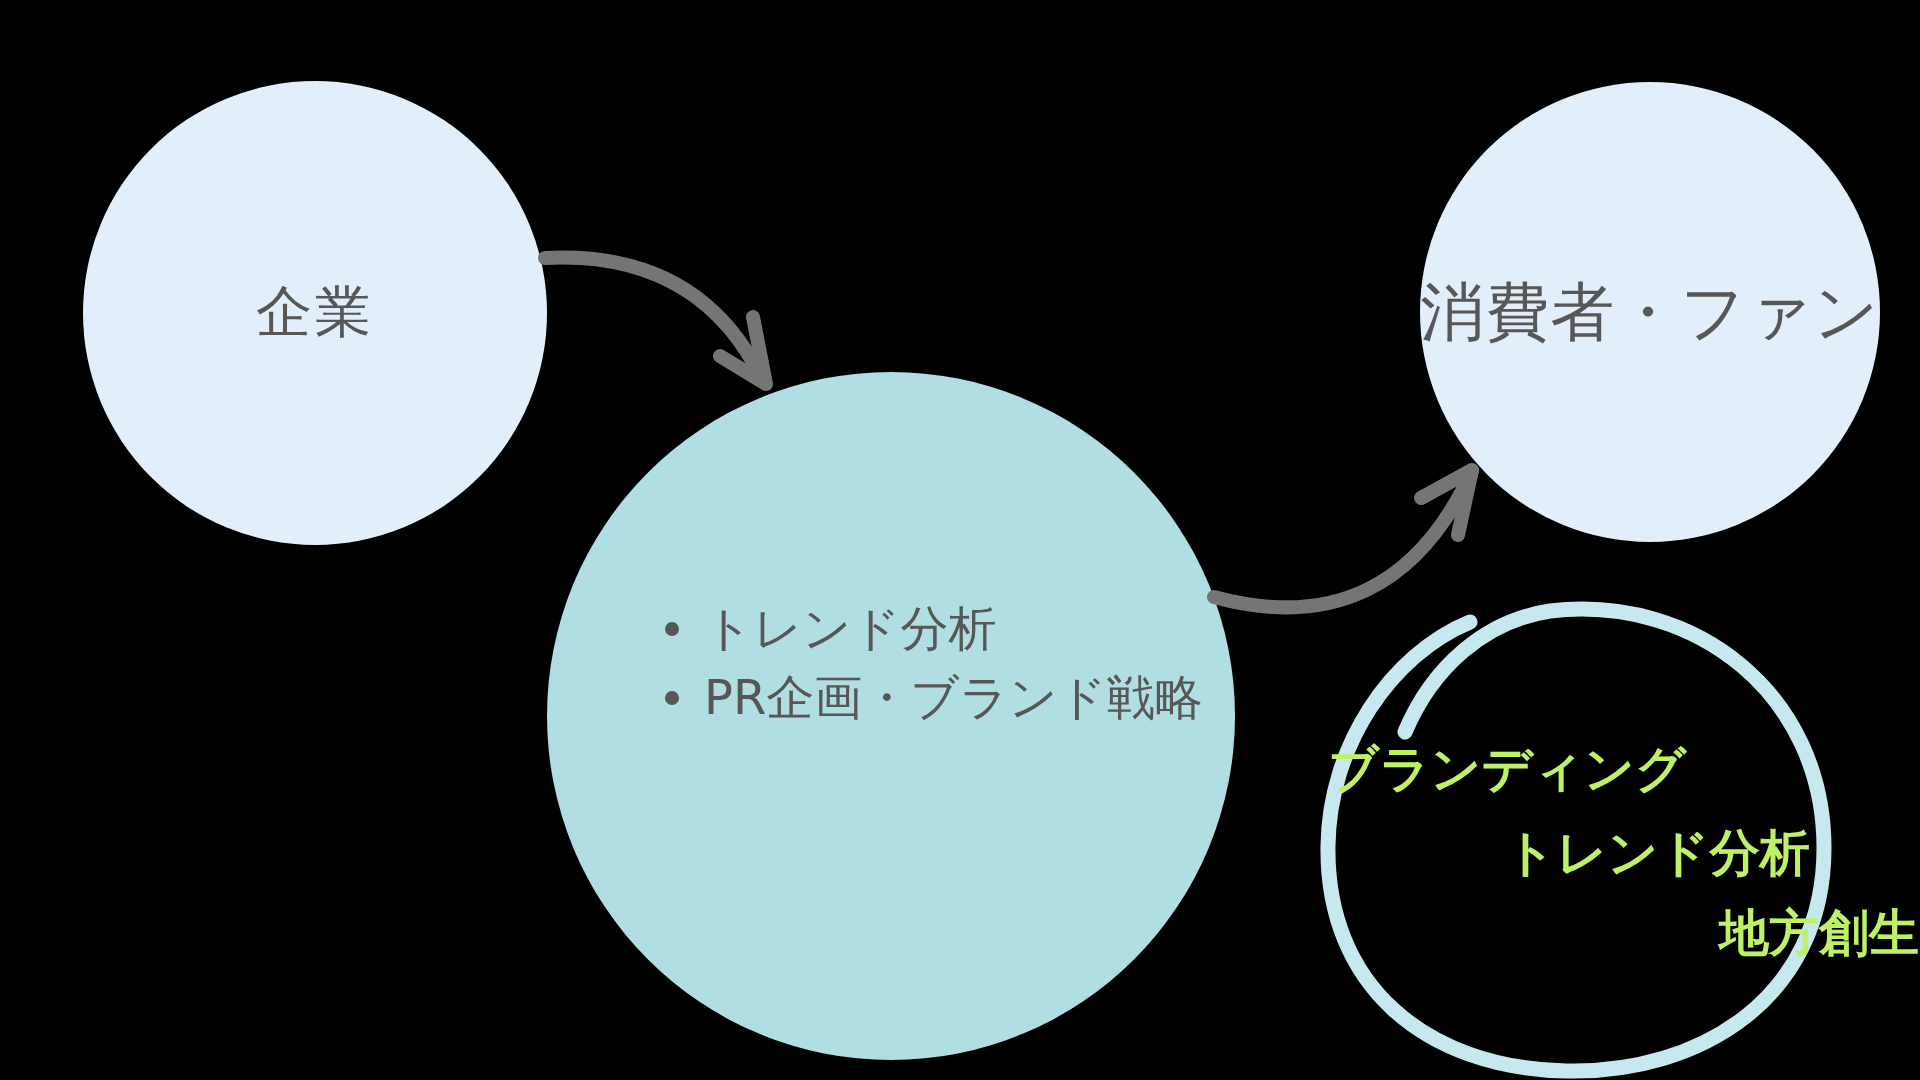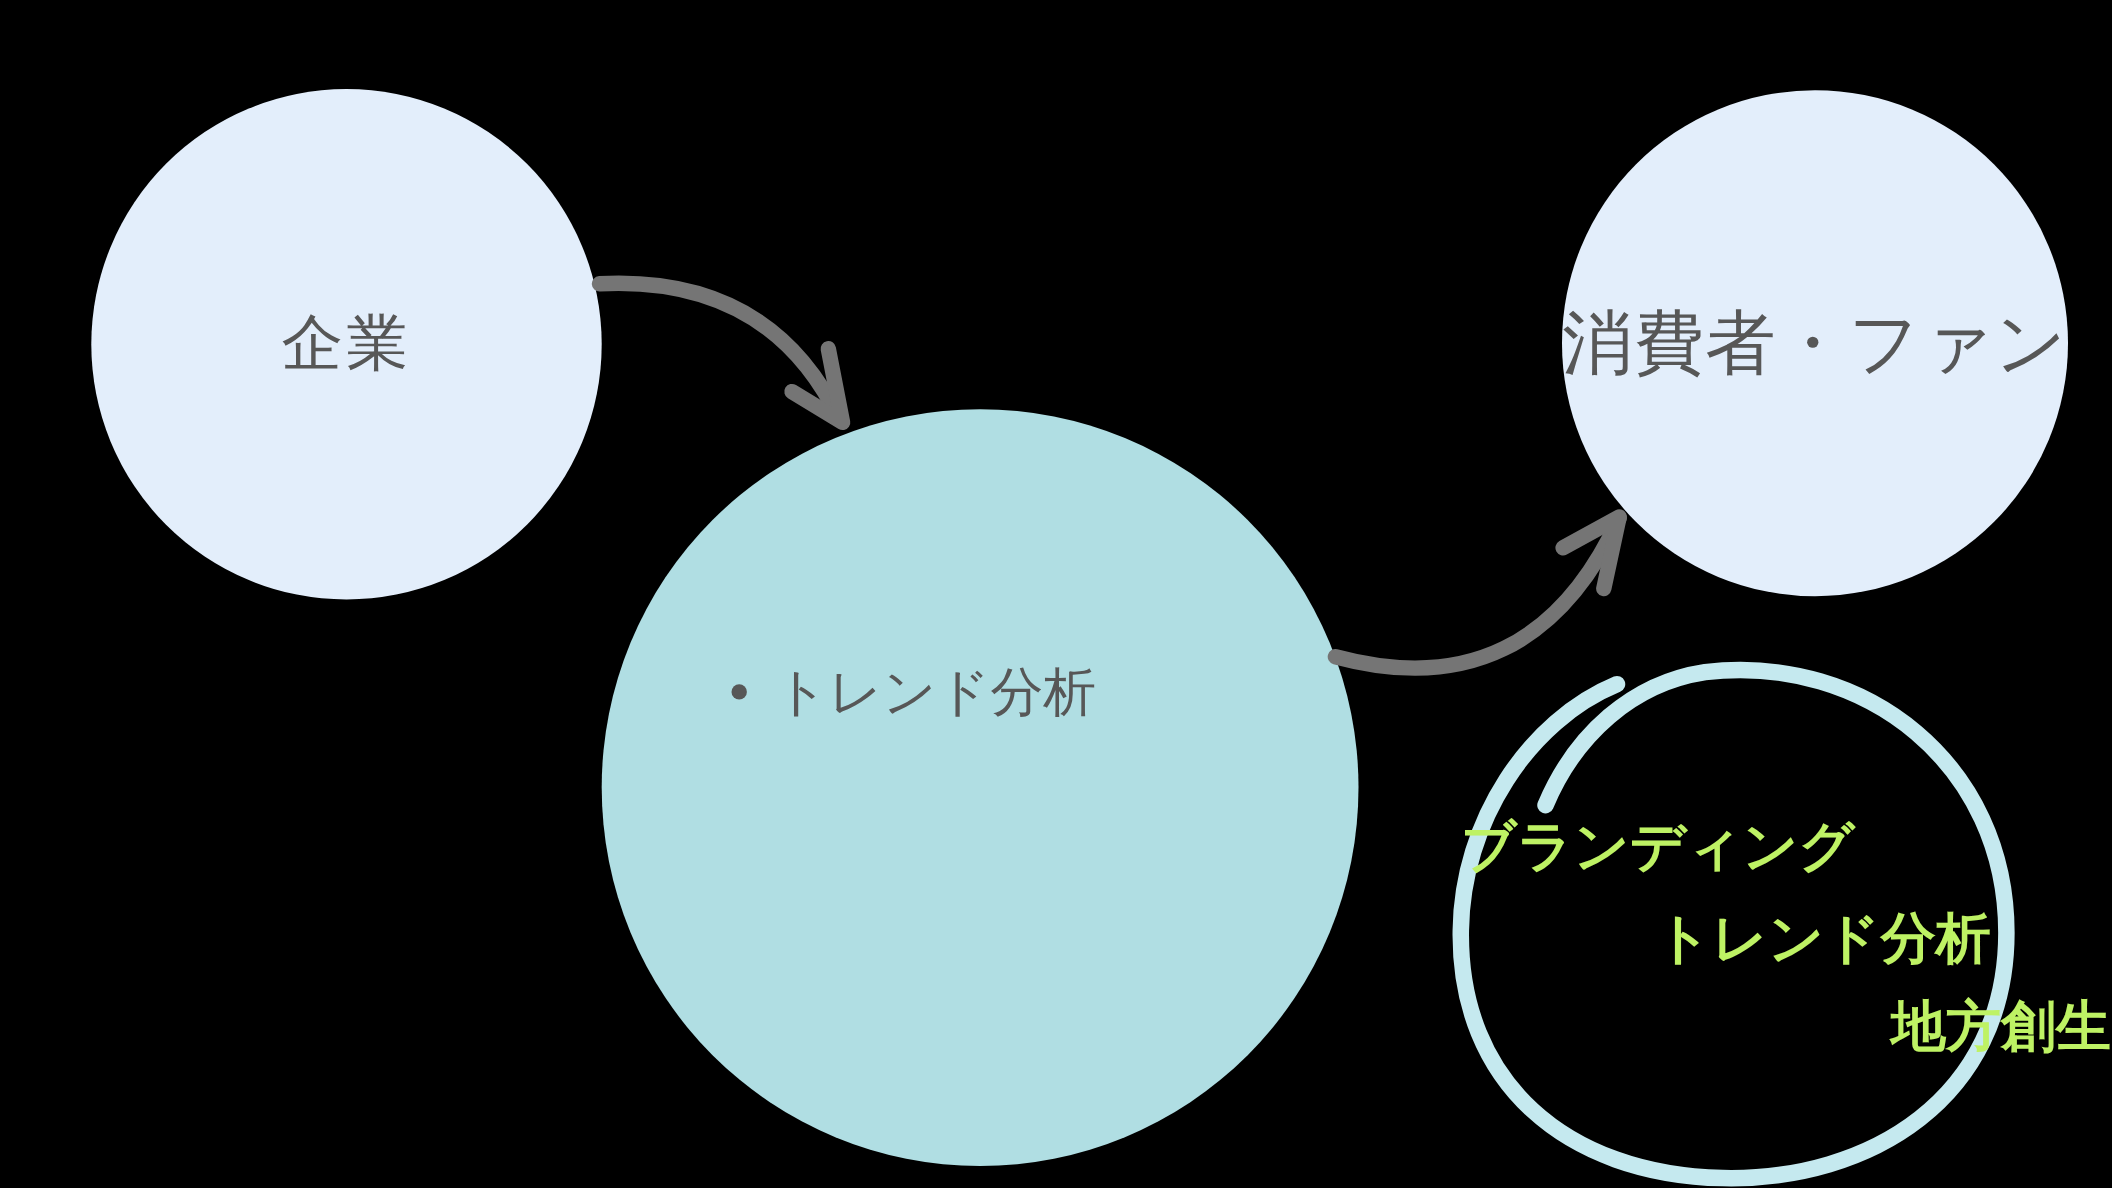--- a/index.html
+++ b/index.html
@@ -81,20 +81,24 @@
   <div class="circle light company">
     <span class="node-label">企業</span>
   </div>
 
   <div class="circle teal agency">
     <ul class="service-list">
       <li class="service-item">
         <span class="bullet-dot"></span>
         <span>トレンド分析</span>
       </li>
+      <li class="service-item">
+        <span class="bullet-dot"></span>
+        <span>PR企画・ブランド戦略</span>
+      </li>
     </ul>
   </div>
 
   <div class="circle light consumer">
     <span class="node-label">消費者・ファン</span>
   </div>
 
   <svg class="overlay" viewBox="0 0 1920 1080">
     <path d="M 545 258 Q 700 250 763 381" fill="none" stroke="#757575" stroke-width="14" stroke-linecap="round"></path>
     <path d="M 753 317 L 766 384 L 720 356" fill="none" stroke="#757575" stroke-width="14" stroke-linecap="round" stroke-linejoin="round"></path>

